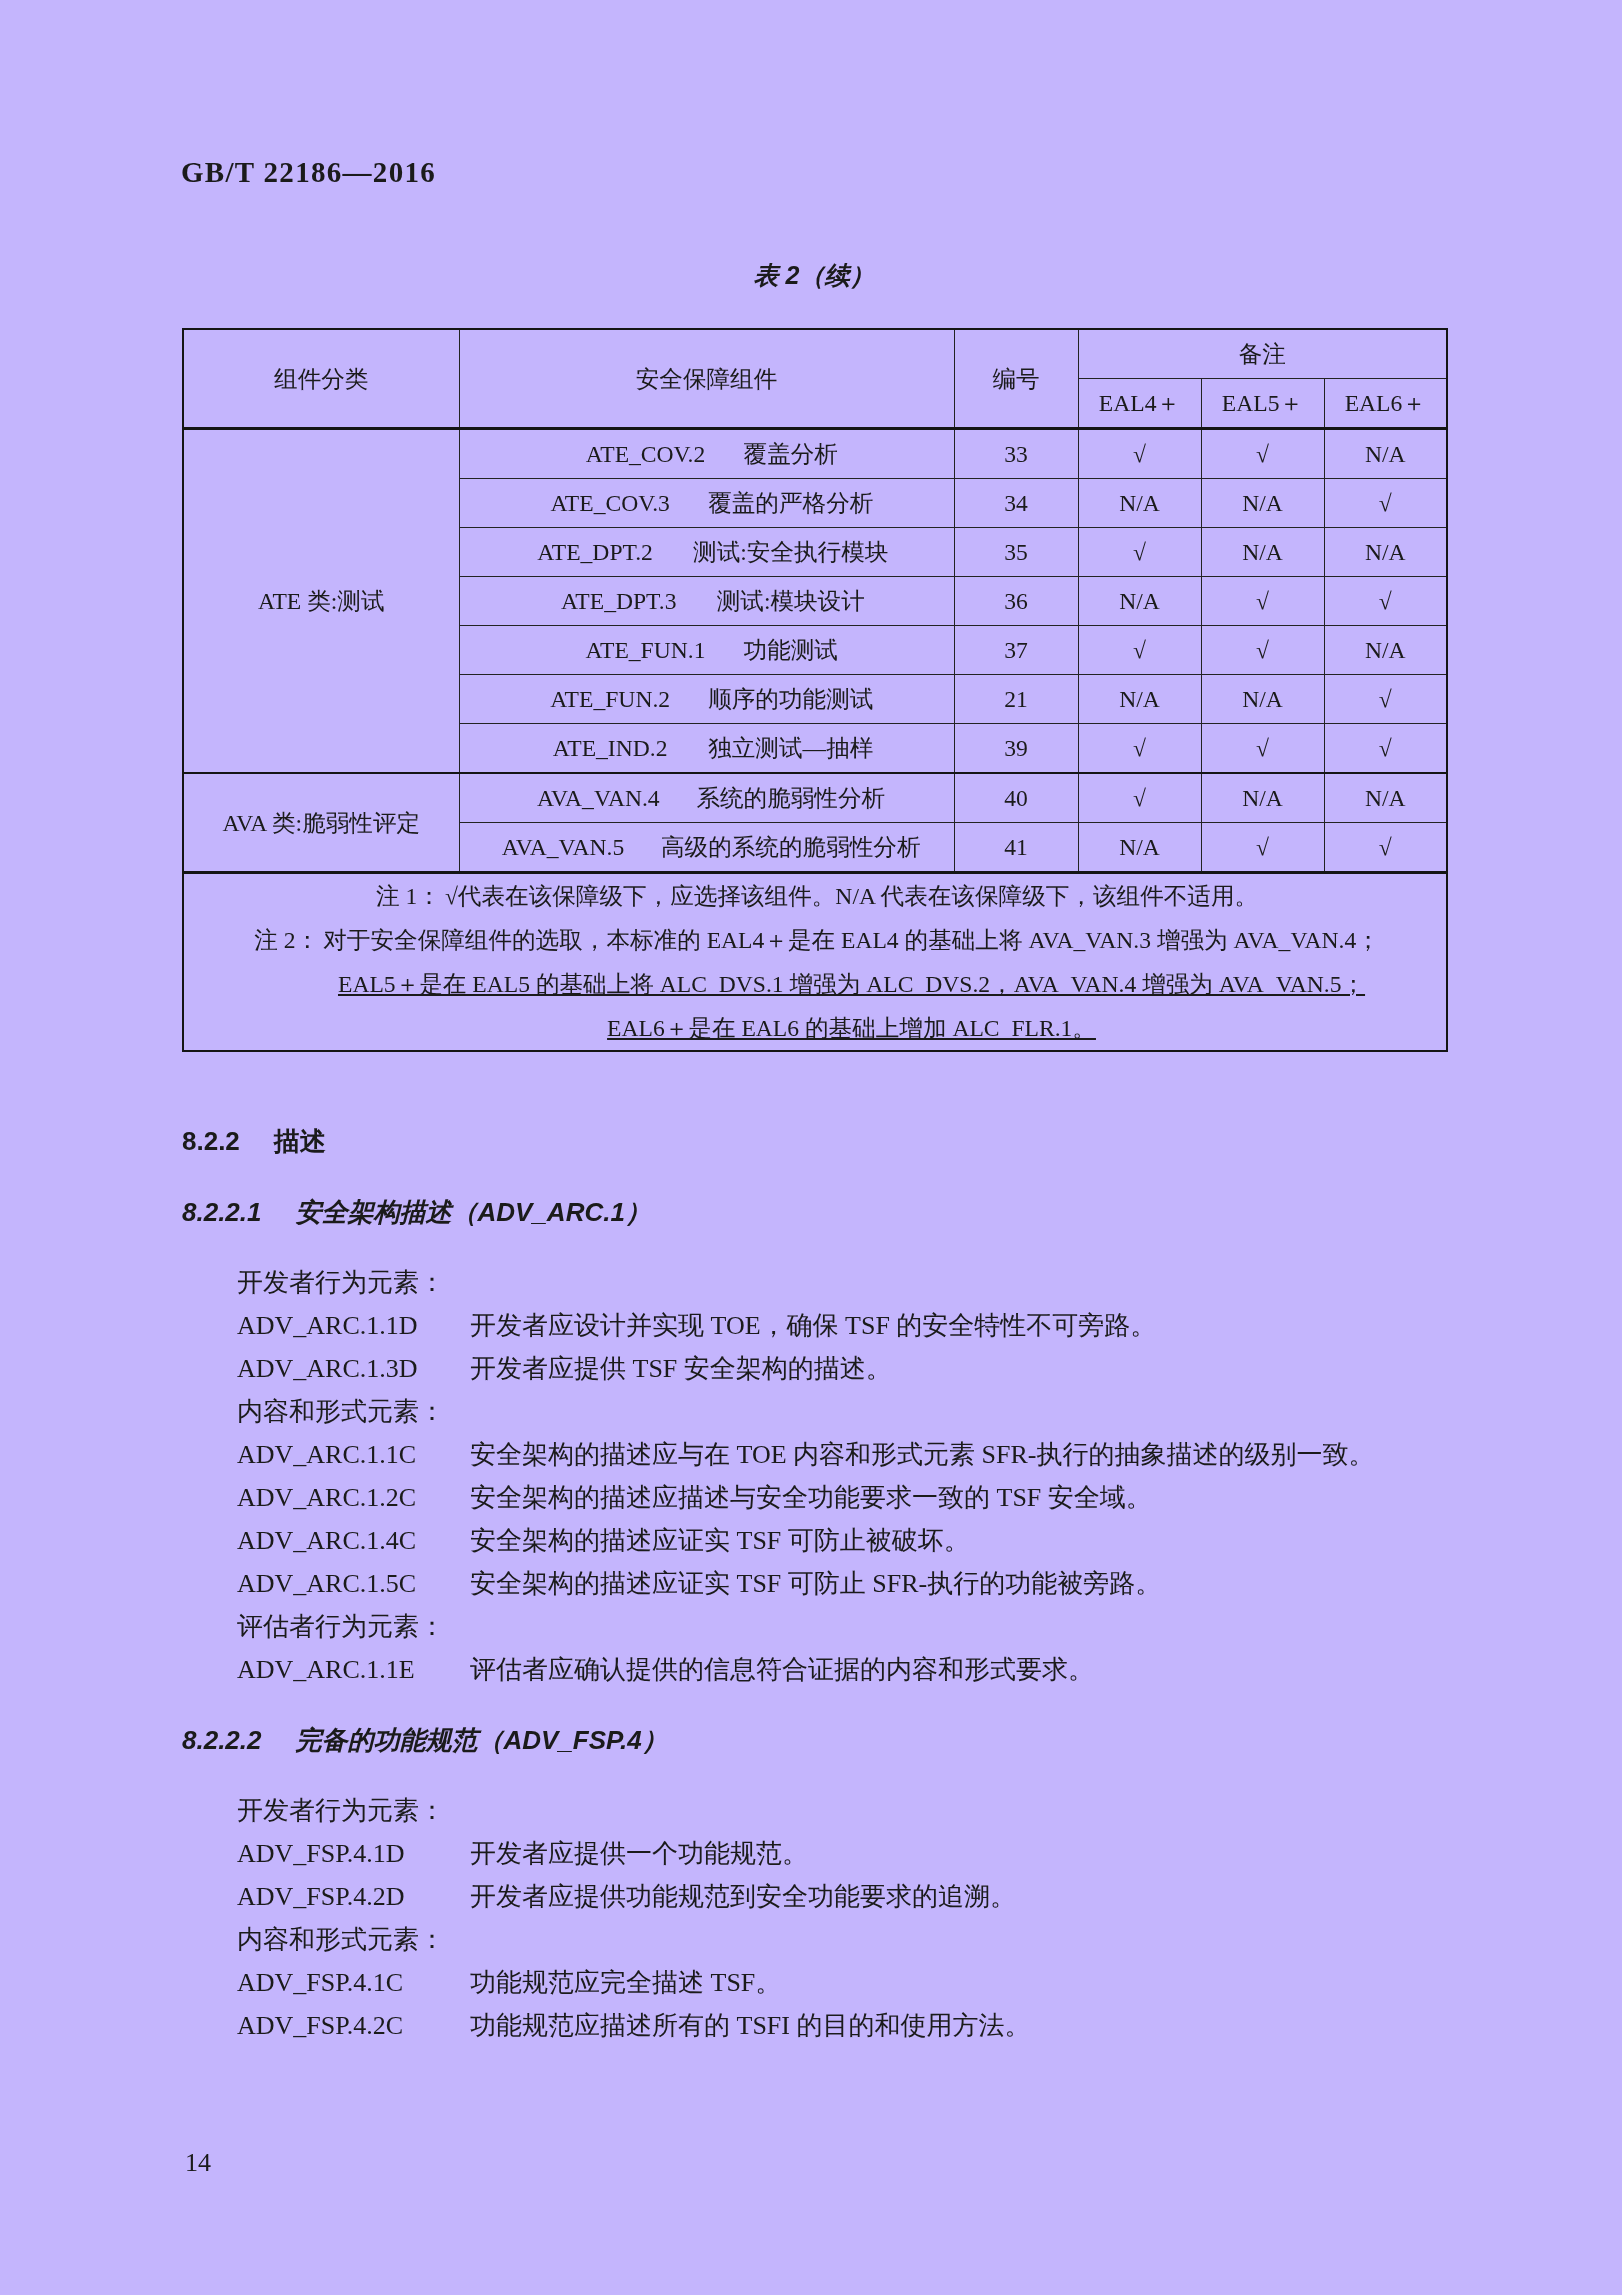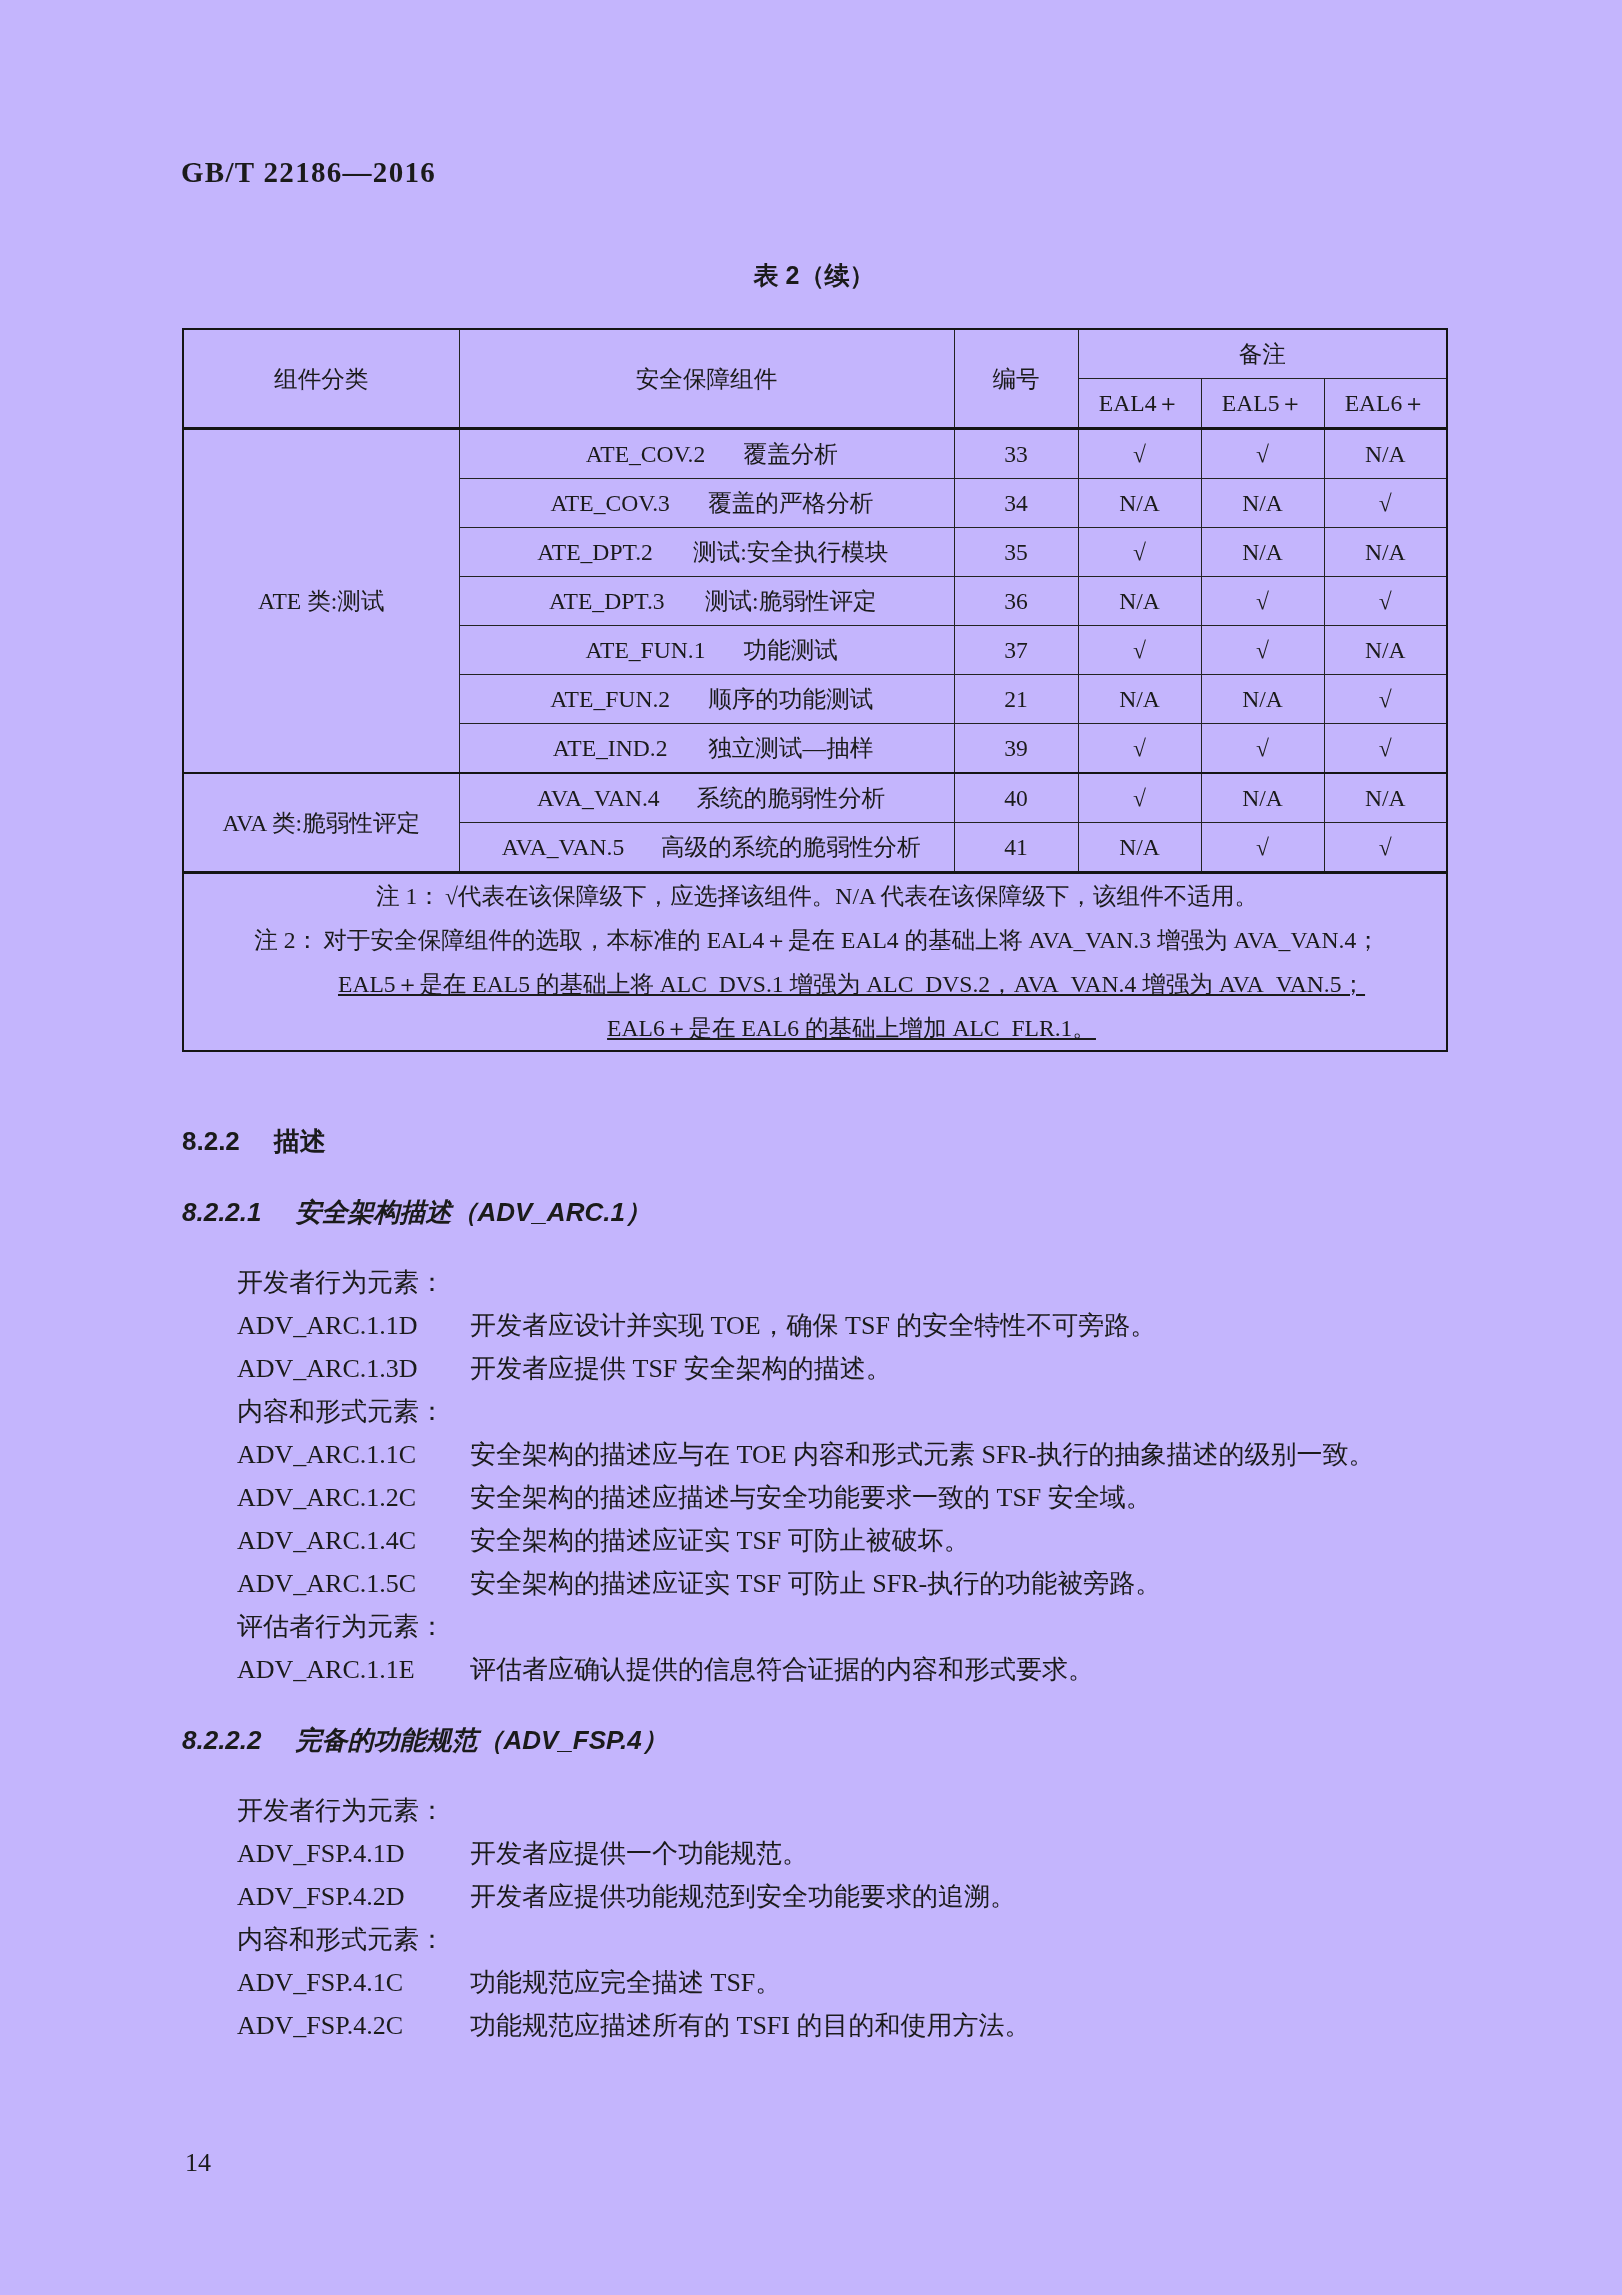--- a/index.html
+++ b/index.html
@@ -17,21 +17,21 @@
     position:absolute;top:156px;left:181px;
     font-size:29px;font-weight:600;letter-spacing:1.3px;
     font-family:"Liberation Serif","DejaVu Serif",serif;
   }
 
   
   .table-caption{
     position:absolute;top:259px;left:182px;width:1264px;
     text-align:center;
     font-family:"Liberation Sans","DejaVu Sans",sans-serif;
-    font-weight:bold;font-size:25px;
+    font-weight:bold;font-size:25px;font-style:italic;
   }
 
   
   table.assurance{
     position:absolute;top:328px;left:182px;
     width:1264px;
     border-collapse:collapse;table-layout:fixed;
     font-size:23.6px;
     font-family:"Liberation Serif","DejaVu Serif",serif;
   }
@@ -128,21 +128,21 @@
         <td>√</td>
       </tr>
       <tr>
         <td class="comp"><span class="ccode">ATE_DPT.2</span><span>测试:安全执行模块</span></td>
         <td>35</td>
         <td>√</td>
         <td>N/A</td>
         <td>N/A</td>
       </tr>
       <tr>
-        <td class="comp"><span class="ccode">ATE_DPT.3</span><span>测试:脆弱性评定</span></td>
+        <td class="comp"><span class="ccode">ATE_DPT.3</span><span>测试:模块设计</span></td>
         <td>36</td>
         <td>N/A</td>
         <td>√</td>
         <td>√</td>
       </tr>
       <tr>
         <td class="comp"><span class="ccode">ATE_FUN.1</span><span>功能测试</span></td>
         <td>37</td>
         <td>√</td>
         <td>√</td>

